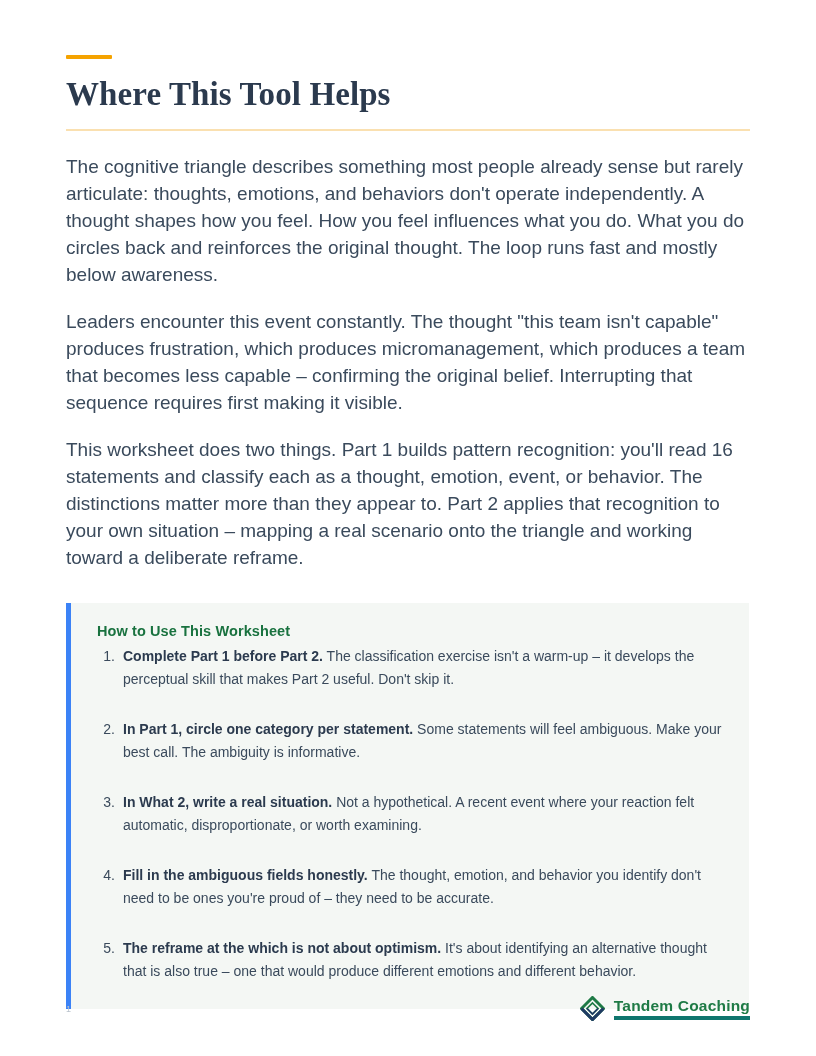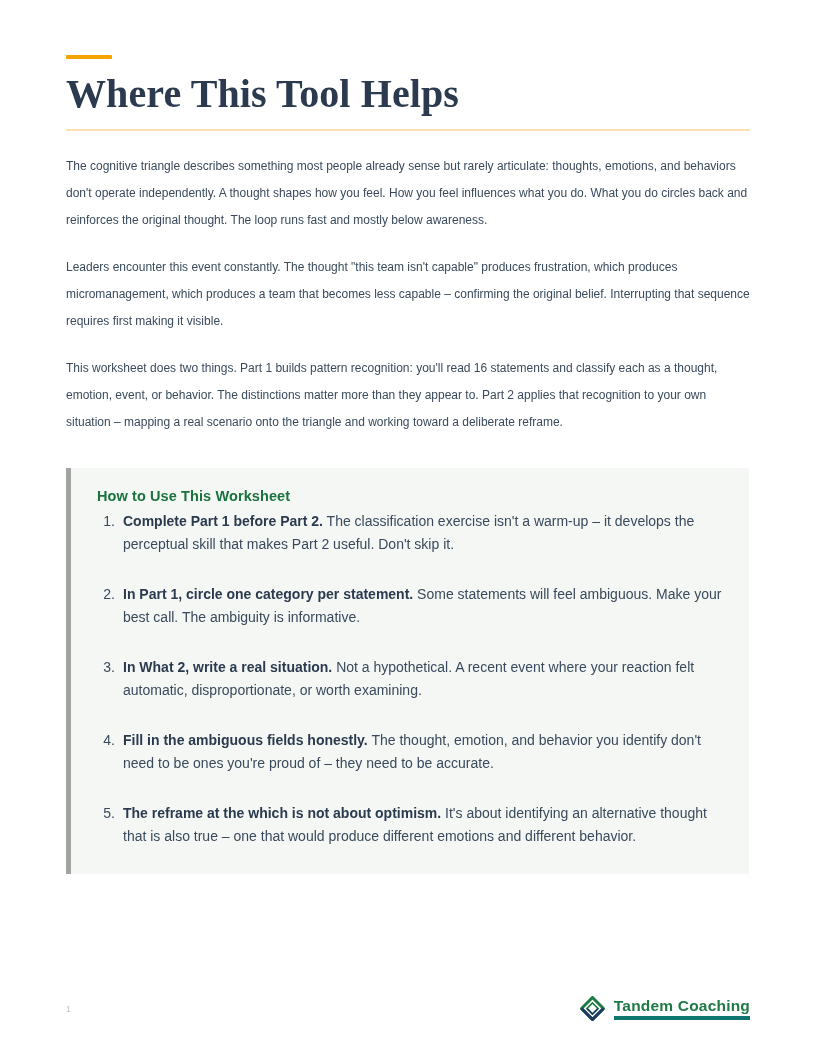--- a/index.html
+++ b/index.html
@@ -34,50 +34,50 @@
     width: 46px;
     height: 4px;
     background: #F5A300;
     margin-top: 55px;
     border-radius: 1px;
   }
 
   .page-title {
     font-family: "Liberation Serif", serif;
     font-weight: bold;
-    font-size: 40px;
+    font-size: 33px;
     line-height: 38px;
     color: #2B3A4E;
     margin: 16px 0 0 0;
     letter-spacing: 0.1px;
   }
 
   .title-rule {
     margin-top: 16px;
     height: 2px;
     background: #FAE0B0;
     width: 100%;
   }
 
   
   .body-para {
-    font-size: 12px;
+    font-size: 19px;
     line-height: 27px;
     color: #3A4A5C;
     margin: 0;
     padding-top: 20px;
     text-align: left;
   }
   .body-para.first { padding-top: 22px; }
 
   
   .callout {
     margin-top: 32px;
     background: #F4F7F4;
-    border-left: 5px solid #a3a3a3;
+    border-left: 5px solid #3b82f6;
     padding: 20px 26px 26px 26px;
     box-sizing: border-box;
     width: 683px;
   }
 
   .callout-title {
     font-size: 14.5px;
     font-weight: bold;
     color: #19723F;
     margin: 0 0 6px 0;

